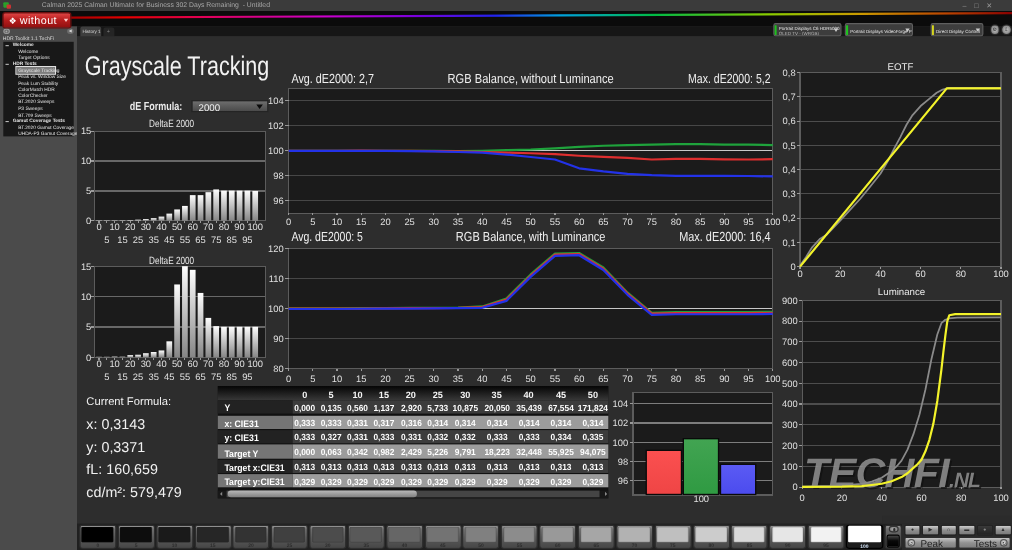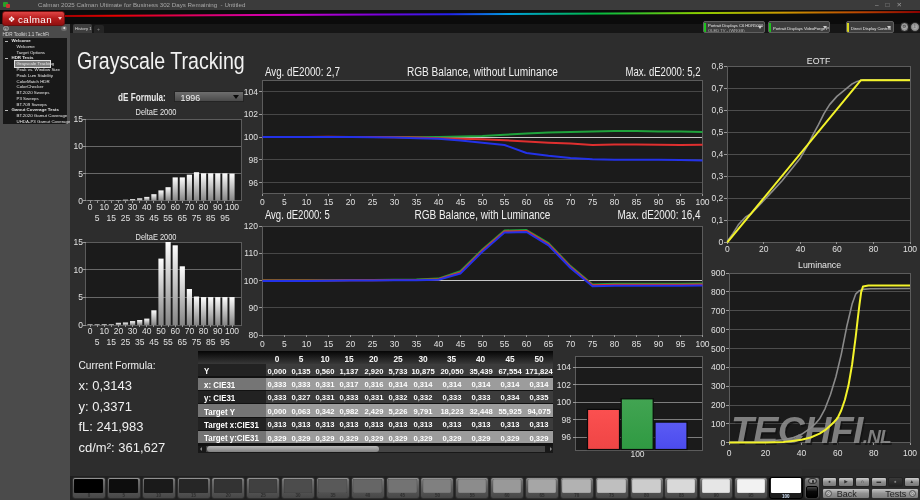--- a/index.html
+++ b/index.html
@@ -8,21 +8,21 @@
 <div class="abs" style="left:0;top:0;width:920px;height:10px;background:#3b3b3b">
   <div class="abs" style="left:3px;top:2px;width:5px;height:5px;background:#2a9f2a;border-radius:1px"></div>
   <div class="abs" style="left:5.5px;top:4px;width:4px;height:4px;background:#cc3333;border-radius:1px"></div>
   <div class="abs" style="left:38px;top:1.4px;font-size:6.2px;color:#a8a8a8;white-space:nowrap">Calman 2025 Calman Ultimate for Business 302 Days Remaining&nbsp;&nbsp;- Untitled</div>
   <div class="abs" style="left:875px;top:1.4px;font-size:6.5px;color:#999;letter-spacing:7px">–□✕</div>
 </div>
 <div class="abs" style="left:0;top:10px;width:920px;height:14px;background:#0b0b0b"></div>
 <div style="position:absolute;left:64px;top:15.4px;width:856px;height:1.9px;z-index:4;transform:rotate(-0.27deg);transform-origin:0 50%;background:linear-gradient(90deg,#a50000 0%,#e80000 6%,#e00060 15%,#cc00cc 27%,#7700dd 37%,#2222ee 45%,#00a0dd 52%,#00bb44 62%,#88cc00 74%,#cc9900 84%,#bb4400 93%,#8a0000 100%)"></div>
     <div style="position:absolute;left:2px;top:11px;width:63px;height:15px;border-radius:3px;background:linear-gradient(#e04545,#b51c1c 50%,#911010);border:1px solid #6d0f0f;box-sizing:border-box;z-index:5">
       <div style="position:absolute;left:5px;top:3px;font-size:8px;color:#fff">❖</div>
-      <div style="position:absolute;left:15px;top:1.6px;font-size:9.8px;color:#fff;letter-spacing:0.4px">calman</div>
+      <div style="position:absolute;left:15px;top:1.6px;font-size:9.8px;color:#fff;letter-spacing:0.4px">without</div>
       <div style="position:absolute;right:2.5px;top:5px;width:0;height:0;border:2.3px solid transparent;border-top:3.2px solid #ffcccc"></div>
     </div>
     <div style="position:absolute;left:702.5px;top:21px;width:62px;height:12px;background:#3d3d3d;border:1px solid #5f5f5f;border-radius:2px;box-sizing:border-box;z-index:5;overflow:hidden">
       <div style="position:absolute;left:0.5px;top:0.5px;width:2px;height:9px;background:#1ec21e"></div>
       <div style="position:absolute;left:4.5px;top:1.8px;font-size:4.1px;line-height:4.8px;color:#e8e8e8;white-space:nowrap">Portrait Displays C6 HDR5000</div>
       <div style="position:absolute;left:4.5px;top:6.6px;font-size:4.1px;line-height:4.8px;color:#b5b5b5;white-space:nowrap">OLED TV - (WRGB)</div>
       <div style="position:absolute;right:2px;top:4px;width:0;height:0;border:2.6px solid transparent;border-top:3.4px solid #ccc"></div>
     </div>
     <div style="position:absolute;left:767.5px;top:21px;width:62px;height:12px;background:#3d3d3d;border:1px solid #5f5f5f;border-radius:2px;box-sizing:border-box;z-index:5;overflow:hidden">
       <div style="position:absolute;left:0.5px;top:0.5px;width:2px;height:9px;background:#1ec21e"></div>
@@ -62,28 +62,28 @@
     <div style="position:absolute;left:16.5px;top:95.7px;font-size:4.4px;line-height:5.2px;color:#e4e4e4;font-weight:normal;white-space:nowrap">P3 Sweeps</div>
     <div style="position:absolute;left:16.5px;top:101.5px;font-size:4.4px;line-height:5.2px;color:#e4e4e4;font-weight:normal;white-space:nowrap">BT.709 Sweeps</div>
     <div style="position:absolute;left:5px;top:109.5px;width:3px;height:0.8px;background:#bbb"></div>
     <div style="position:absolute;left:11.5px;top:107.2px;font-size:4.4px;line-height:5.2px;color:#e4e4e4;font-weight:bold;white-space:nowrap">Gamut Coverage Tests</div>
     <div style="position:absolute;left:16.5px;top:113.0px;font-size:4.4px;line-height:5.2px;color:#e4e4e4;font-weight:normal;white-space:nowrap">BT.2020 Gamut Coverage</div>
     <div style="position:absolute;left:16.5px;top:118.7px;font-size:4.4px;line-height:5.2px;color:#e4e4e4;font-weight:normal;white-space:nowrap">UHDA-P3 Gamut Coverage</div>
 <div class="abs" style="left:70px;top:33px;width:850px;height:444px;background:#2d2d2d"></div>
 <div class="abs" style="left:76.8px;top:49.1px;font-size:24.5px;line-height:24.5px;color:#f2f2f2;white-space:nowrap;transform:scaleX(0.8);transform-origin:0 0">Grayscale Tracking</div>
 <div class="abs" style="left:117.5px;top:91.2px;font-size:10.5px;font-weight:bold;color:#ebebeb;white-space:nowrap;transform:scaleX(0.78);transform-origin:0 0">dE Formula:</div>
 <div class="abs" style="left:174px;top:91px;width:70.3px;height:10.8px;background:linear-gradient(#6e6e6e,#4a4a4a);border:1px solid #242424;box-sizing:border-box">
-  <div class="abs" style="left:5.5px;top:0.5px;font-size:8.8px;color:#f0f0f0">1996</div>
+  <div class="abs" style="left:5.5px;top:0.5px;font-size:8.8px;color:#f0f0f0">2000</div>
   <div class="abs" style="right:4px;top:3px;width:0;height:0;border:3.2px solid transparent;border-top:4.2px solid #0a0a0a"></div>
 </div>
 <div class="abs" style="left:78.5px;top:360.2px;font-size:10.2px;color:#f0f0f0;white-space:nowrap">Current Formula:</div>
 <div class="abs" style="left:78.5px;top:378.3px;font-size:13px;color:#f0f0f0;white-space:nowrap">x: 0,3143</div>
 <div class="abs" style="left:78.5px;top:399.2px;font-size:13px;color:#f0f0f0;white-space:nowrap">y: 0,3371</div>
-<div class="abs" style="left:78.5px;top:419.4px;font-size:13px;color:#f0f0f0;white-space:nowrap">fL: 241,983</div>
-<div class="abs" style="left:78.5px;top:440.2px;font-size:13px;color:#f0f0f0;white-space:nowrap">cd/m²: 361,627</div>
+<div class="abs" style="left:78.5px;top:419.4px;font-size:13px;color:#f0f0f0;white-space:nowrap">fL: 160,659</div>
+<div class="abs" style="left:78.5px;top:440.2px;font-size:13px;color:#f0f0f0;white-space:nowrap">cd/m²: 579,479</div>
 <div style="position:absolute;left:198px;top:350.5px;width:355px;height:102px;background:#111">
       <div style="position:absolute;left:0;top:0;width:355px;height:13.6px;background:linear-gradient(#050505,#383838)"></div>
       <div style="position:absolute;left:64.0px;top:3.5px;width:30px;text-align:center;font-size:8.3px;font-weight:bold;color:#f5f5f5">0</div>
       <div style="position:absolute;left:88.0px;top:3.5px;width:30px;text-align:center;font-size:8.3px;font-weight:bold;color:#f5f5f5">5</div>
       <div style="position:absolute;left:112.0px;top:3.5px;width:30px;text-align:center;font-size:8.3px;font-weight:bold;color:#f5f5f5">10</div>
       <div style="position:absolute;left:136.0px;top:3.5px;width:30px;text-align:center;font-size:8.3px;font-weight:bold;color:#f5f5f5">15</div>
       <div style="position:absolute;left:160.5px;top:3.5px;width:30px;text-align:center;font-size:8.3px;font-weight:bold;color:#f5f5f5">20</div>
       <div style="position:absolute;left:185.0px;top:3.5px;width:30px;text-align:center;font-size:8.3px;font-weight:bold;color:#f5f5f5">25</div>
       <div style="position:absolute;left:210.0px;top:3.5px;width:30px;text-align:center;font-size:8.3px;font-weight:bold;color:#f5f5f5">30</div>
       <div style="position:absolute;left:238.5px;top:3.5px;width:30px;text-align:center;font-size:8.3px;font-weight:bold;color:#f5f5f5">35</div>
@@ -656,18 +656,18 @@
     </div>
     <div style="position:absolute;left:805.8px;top:486px;width:12.6px;height:12px;border-radius:2px;background:linear-gradient(#484848,#090909 45%,#000);border:1px solid #000;box-sizing:border-box"></div>
     <div style="position:absolute;left:821.8px;top:476.8px;width:15.5px;height:9.8px;border-radius:2px;background:linear-gradient(#cfcfcf,#8f8f8f 50%,#787878);border:1px solid #232323;box-sizing:border-box;font-size:4.6px;line-height:8px;text-align:center;color:#2e2e2e">●</div>
     <div style="position:absolute;left:838.2px;top:476.8px;width:15.5px;height:9.8px;border-radius:2px;background:linear-gradient(#cfcfcf,#8f8f8f 50%,#787878);border:1px solid #232323;box-sizing:border-box;font-size:4.6px;line-height:8px;text-align:center;color:#2e2e2e">▶</div>
     <div style="position:absolute;left:854.7px;top:476.8px;width:15.5px;height:9.8px;border-radius:2px;background:linear-gradient(#cfcfcf,#8f8f8f 50%,#787878);border:1px solid #232323;box-sizing:border-box;font-size:4.6px;line-height:8px;text-align:center;color:#2e2e2e">∩</div>
     <div style="position:absolute;left:871.1px;top:476.8px;width:15.5px;height:9.8px;border-radius:2px;background:linear-gradient(#cfcfcf,#8f8f8f 50%,#787878);border:1px solid #232323;box-sizing:border-box;font-size:4.6px;line-height:8px;text-align:center;color:#2e2e2e">▬</div>
     <div style="position:absolute;left:887.6px;top:476.8px;width:15.5px;height:9.8px;border-radius:2px;background:linear-gradient(#3a3a3a,#222);border:1px solid #232323;box-sizing:border-box;font-size:4.6px;line-height:8px;text-align:center;color:#888">●</div>
     <div style="position:absolute;left:904.0px;top:476.8px;width:15.5px;height:9.8px;border-radius:2px;background:linear-gradient(#cfcfcf,#8f8f8f 50%,#787878);border:1px solid #232323;box-sizing:border-box;font-size:4.6px;line-height:8px;text-align:center;color:#2e2e2e">▲</div>
     <div style="position:absolute;left:821.8px;top:487.8px;width:48px;height:11px;border-radius:2px;background:linear-gradient(#c5c5c5,#929292 50%,#7e7e7e);border:1px solid #2e2e2e;box-sizing:border-box">
       <span style="position:absolute;left:2px;top:1px;width:7px;height:7px;border-radius:3.5px;background:radial-gradient(#e8e8e8,#8a8a8a);border:1px solid #555;box-sizing:border-box;font-size:4px;line-height:6px;text-align:center;color:#333">↺</span>
-      <span style="position:absolute;left:14px;top:-0.2px;font-size:9px;color:#1f1f1f">Back</span>
+      <span style="position:absolute;left:14px;top:-0.2px;font-size:9px;color:#1f1f1f">Peak</span>
     </div>
     <div style="position:absolute;left:871.3px;top:487.8px;width:48px;height:11px;border-radius:2px;background:linear-gradient(#c5c5c5,#929292 50%,#7e7e7e);border:1px solid #2e2e2e;box-sizing:border-box">
       <span style="position:absolute;left:13px;top:-0.2px;font-size:9px;color:#1f1f1f">Tests</span>
       <span style="position:absolute;right:2px;top:1px;width:7px;height:7px;border-radius:3.5px;background:radial-gradient(#e8e8e8,#8a8a8a);border:1px solid #555;box-sizing:border-box;font-size:4px;line-height:6px;text-align:center;color:#333">↻</span>
     </div>
 </div>
 </body></html>

